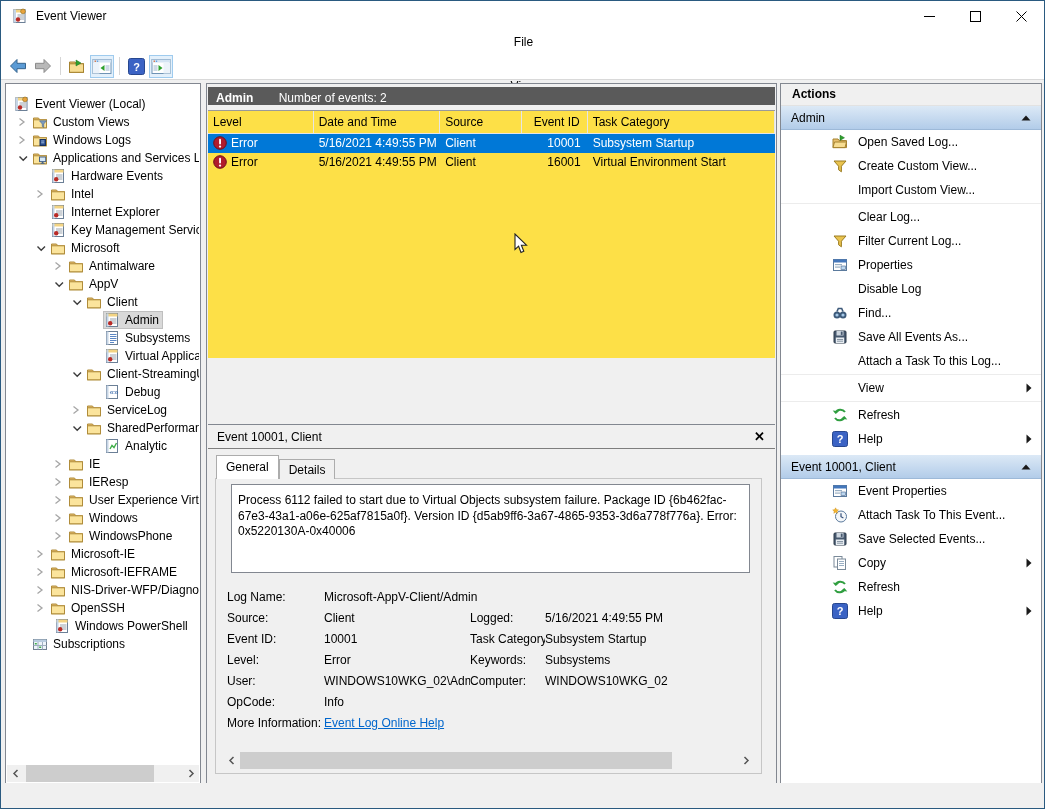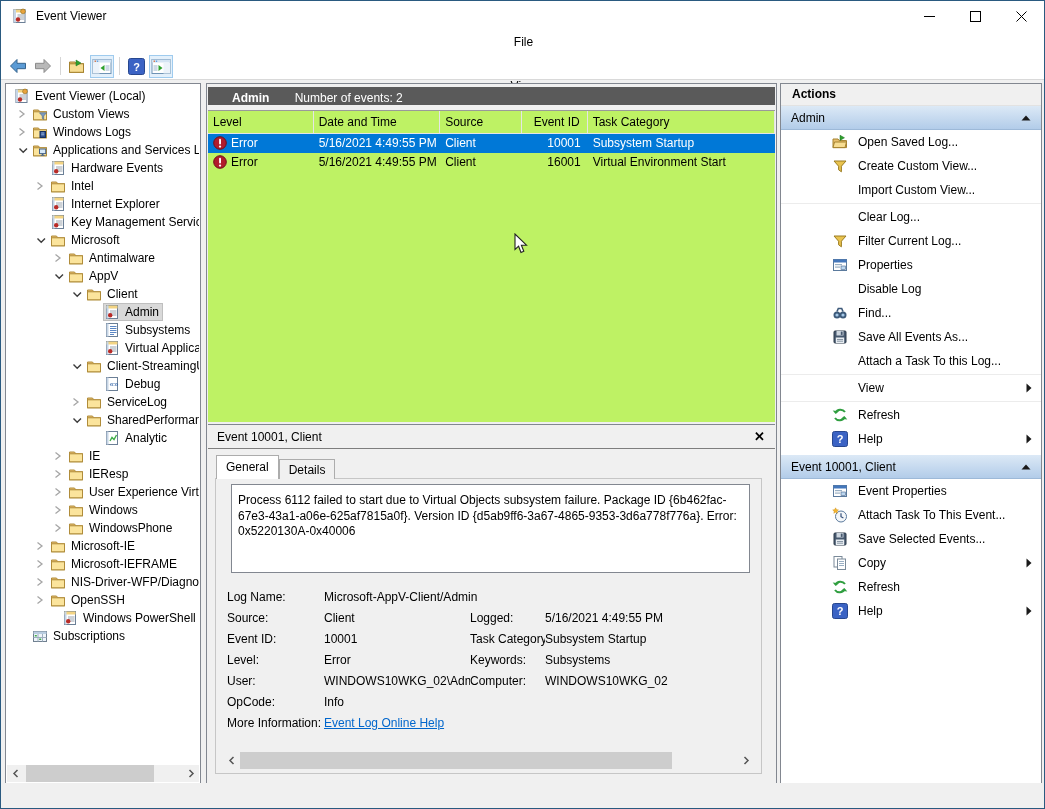--- a/index.html
+++ b/index.html
@@ -31,23 +31,23 @@
   .tree-lbl{margin-left:5px;}
   .tree-hl{display:flex;align-items:center;}
   .tree-hl.sel{background:#d9d9d9;outline:1px solid #bfbfbf;padding-right:3px;}
   
   .hscroll{position:absolute;left:1px;right:1px;bottom:1px;height:17px;background:#f0f0f0;display:flex;align-items:center;}
   .sb-arrow{width:17px;height:17px;display:flex;align-items:center;justify-content:center;flex:none;}
   .sb-track{flex:1;height:17px;position:relative;}
   .sb-thumb{position:absolute;top:0;height:17px;background:#cdcdcd;}
   
   .middle-panel{position:absolute;left:205px;top:82px;width:571px;height:701px;background:#f0f0f0;border:1px solid #828790;}
-  .events-header{position:absolute;top:3px;left:1px;right:1px;height:18px;background:#5a5a5a;color:#fff;line-height:22px;padding-left:24px;}
+  .events-header{position:absolute;top:3px;left:1px;right:1px;height:18px;background:#5a5a5a;color:#fff;line-height:22px;padding-left:8px;}
   .events-header .bold{font-weight:bold;margin-right:22px;}
-  .list-area{position:absolute;top:26px;left:1px;right:1px;height:312px;background:#bef264;border-top:1px solid #9a9a9a;}
+  .list-area{position:absolute;top:26px;left:1px;right:1px;height:248px;background:#fde047;border-top:1px solid #9a9a9a;}
   .thead{display:flex;height:23px;border-bottom:1px solid #e5e5e5;}
   .th{line-height:22px;padding-left:5px;border-right:1px solid #e5e5e5;overflow:hidden;white-space:nowrap;}
   .th.right{text-align:right;padding-right:7px;}
   .trow{display:flex;height:19px;align-items:center;}
   .trow.sel{background:#0078d7;color:#fff;}
   .td{padding-left:5px;overflow:hidden;white-space:nowrap;height:19px;line-height:19px;}
   .td.right{text-align:right;padding-right:7px;}
   .td .err{display:inline-block;width:14px;height:14px;vertical-align:-3px;margin-right:4px;}
   .c0{width:106px;}.c1{width:127px;}.c2{width:82px;}.c3{width:66px;}.c4{width:188px;}
   
@@ -187,21 +187,21 @@
             <line x1="2.5" y1="8" x2="6.5" y2="8" stroke="#9ab4cc"></line>
             <line x1="2.5" y1="10" x2="6.5" y2="10" stroke="#9ab4cc"></line>
             <line x1="2.5" y1="12" x2="6.5" y2="12" stroke="#9ab4cc"></line>
           </svg>
         </span>
       </div>
     </div>
 
   <div class="tree-panel">
     <div class="tree" id="tree">
-        <div class="tree-row" style="padding-left: 7px;">
+        <div class="tree-row" style="padding-left: 7px; margin-top: 8px;">
           <div class="tree-hl">
             <div class="tree-ico">
               <svg width="16" height="16" viewBox="0 0 16 16">
                 <rect x="2" y="1.5" width="11" height="13" fill="#fff" stroke="#6b7f96"></rect>
                 <rect x="2" y="1.5" width="11" height="3" fill="#f3d483"></rect>
                 <rect x="2" y="1.5" width="2" height="13" fill="#c7d6e6"></rect>
                 <line x1="5.5" y1="7" x2="12" y2="7" stroke="#9aa4ae"></line>
                 <line x1="5.5" y1="9" x2="12" y2="9" stroke="#9aa4ae"></line>
                 <line x1="5.5" y1="11" x2="12" y2="11" stroke="#9aa4ae"></line>
                 <circle cx="6" cy="11.5" r="2.2" fill="#b92b27"></circle>
@@ -659,21 +659,21 @@
           <div class="tree-hl">
             <div class="tree-ico">
               <svg width="16" height="16" viewBox="0 0 16 16">
                 <path d="M1.5 4 h5 l1.3 1.8 h6.7 v8 h-13 z" fill="#e8bf6e" stroke="#b08c3a"></path>
                 <rect x="1.5" y="5.8" width="13" height="8" fill="#fbe49c" stroke="#b08c3a"></rect>
               </svg>
             </div>
             <span class="tree-lbl">OpenSSH</span>
           </div>
         </div>
-        <div class="tree-row" style="padding-left: 40px;">
+        <div class="tree-row" style="padding-left: 32px;">
           <div class="tree-exp"></div>
           <div class="tree-hl">
             <div class="tree-ico">
               <svg width="16" height="16" viewBox="0 0 16 16">
                 <rect x="2.5" y="1.5" width="11" height="13" fill="#fff" stroke="#6b7f96"></rect>
                 <rect x="2.5" y="1.5" width="11" height="3" fill="#f3d483"></rect>
                 <rect x="2.5" y="1.5" width="2" height="13" fill="#c7d6e6"></rect>
                 <line x1="6" y1="7" x2="12.5" y2="7" stroke="#9aa4ae"></line>
                 <line x1="6" y1="9" x2="12.5" y2="9" stroke="#9aa4ae"></line>
                 <line x1="6" y1="11" x2="12.5" y2="11" stroke="#9aa4ae"></line>

